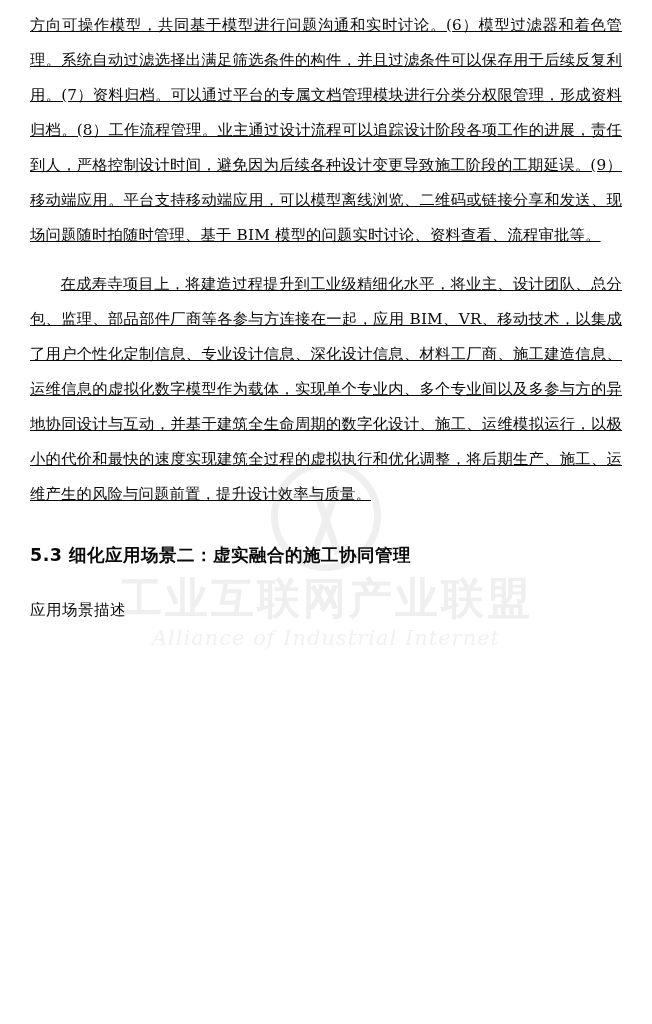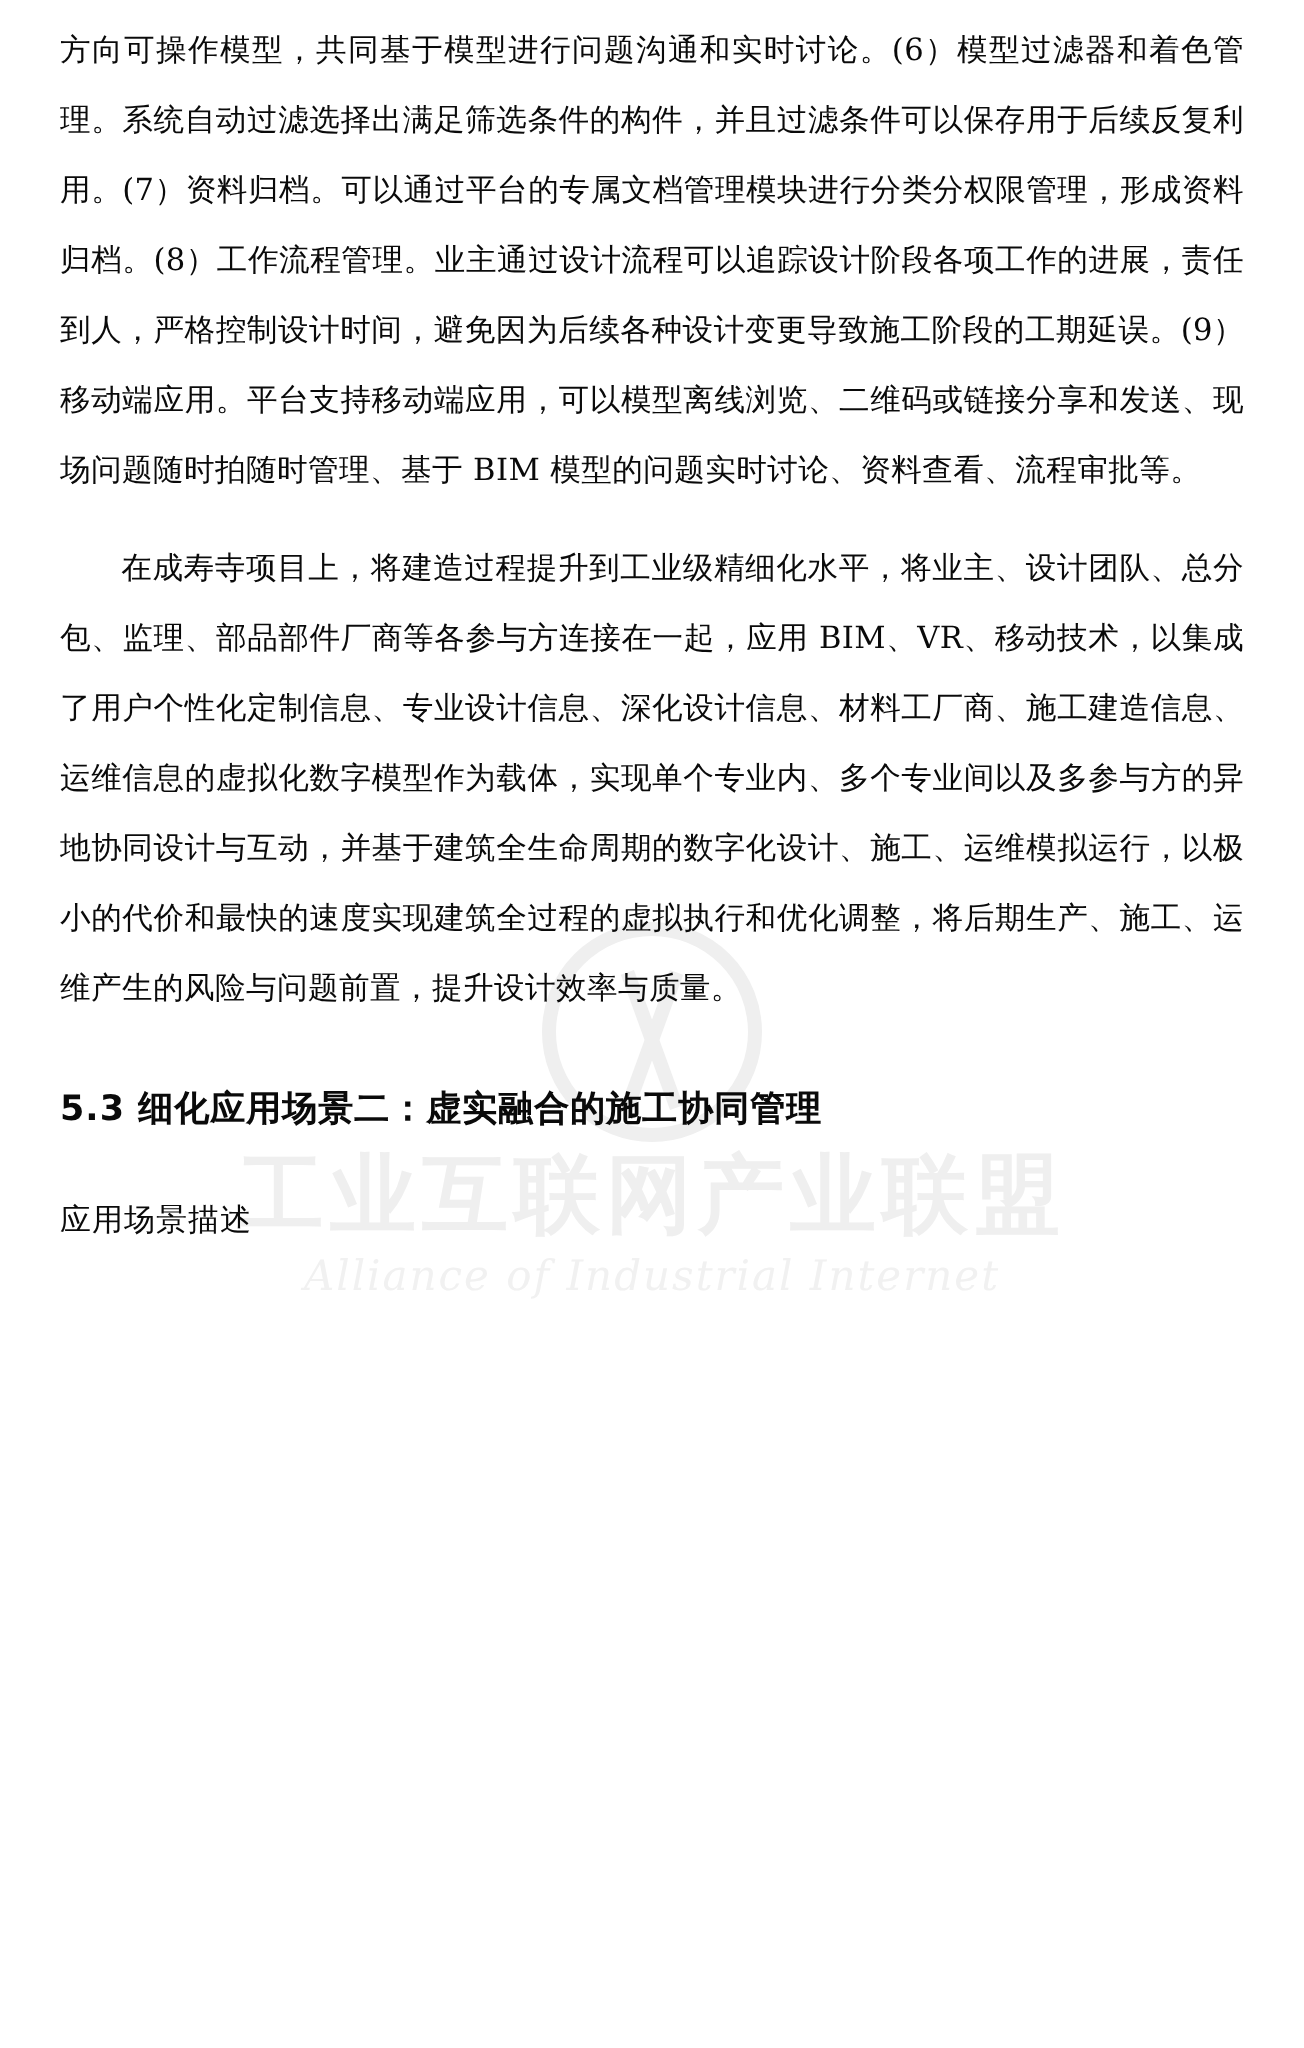--- a/index.html
+++ b/index.html
@@ -84,20 +84,21 @@
     position: relative;
     z-index: 2;
   }
   p.body-text {
     margin: 0 0 0 0;
     font-size: 15.3px;
     line-height: 35px;
     text-align: justify;
     text-justify: inter-ideograph;
     letter-spacing: 0.2px;
+    text-decoration: underline;
   }
   p.indent {
     text-indent: 2em;
   }
   .gap-sm { height: 14px; }
   h2.section-heading {
     font-family: "DejaVu Sans", "Liberation Sans", sans-serif;
     font-size: 17.5px;
     font-weight: bold;
     margin: 26px 0 0 0;

